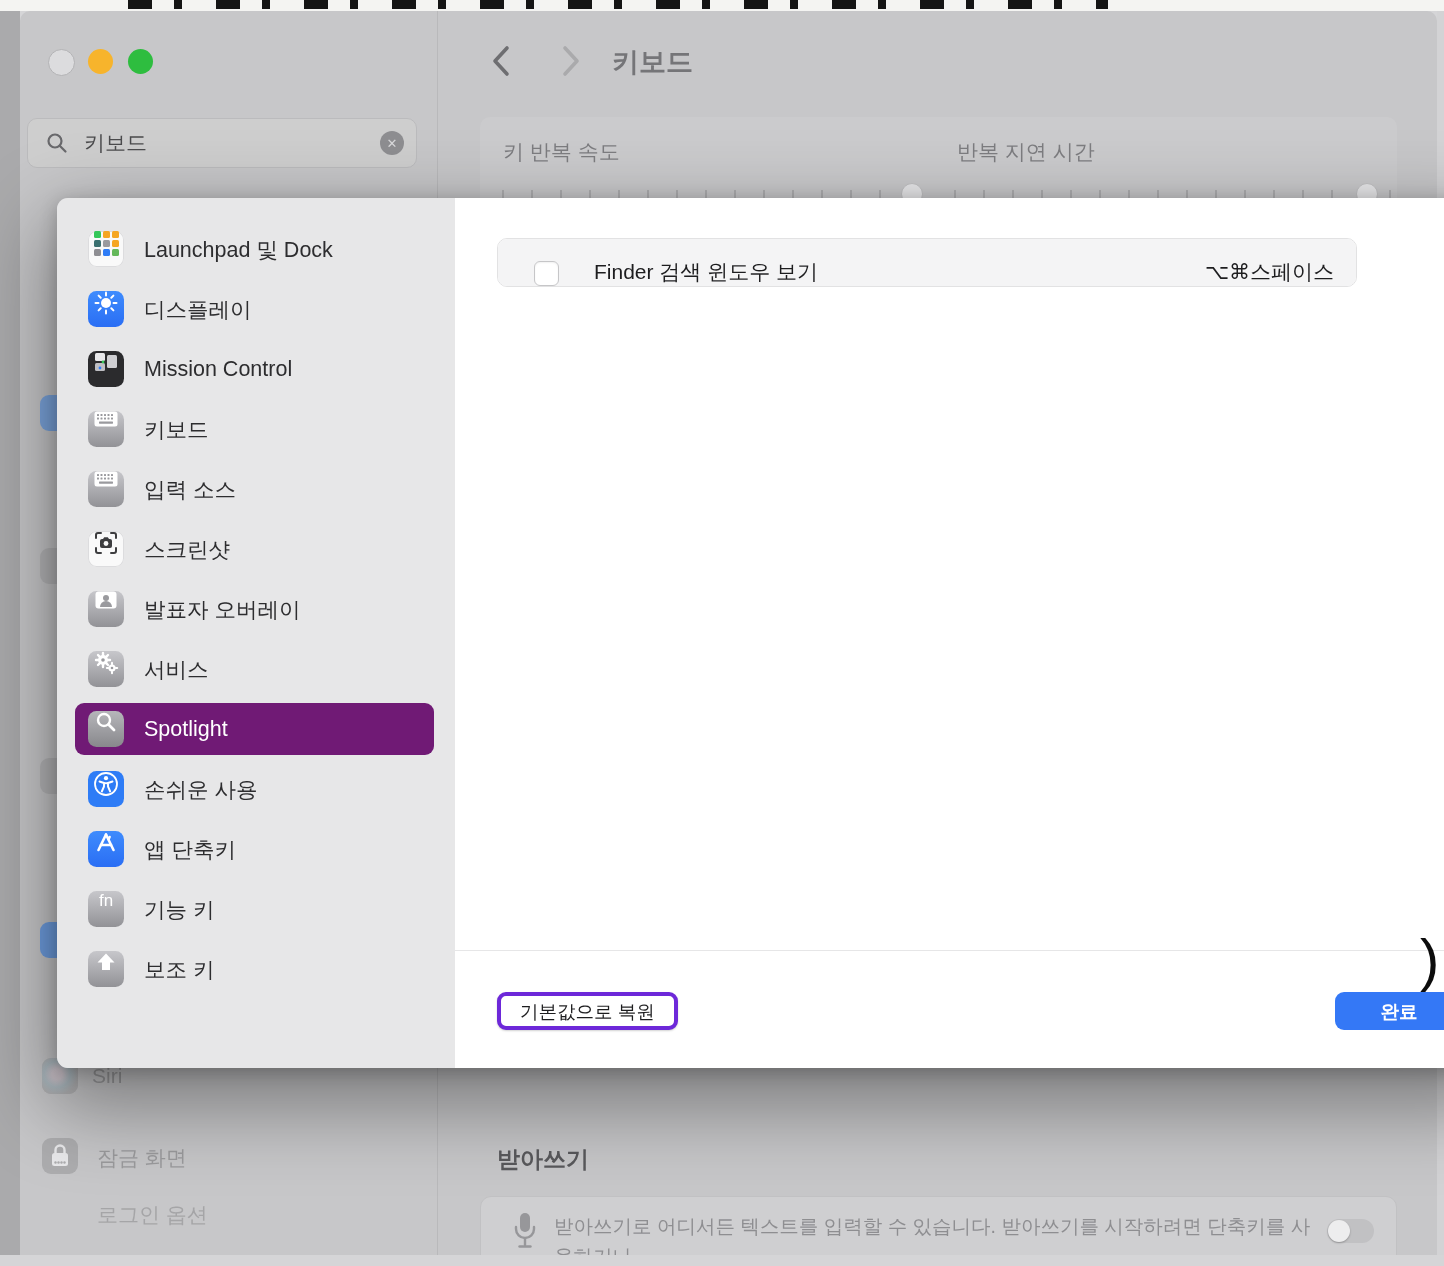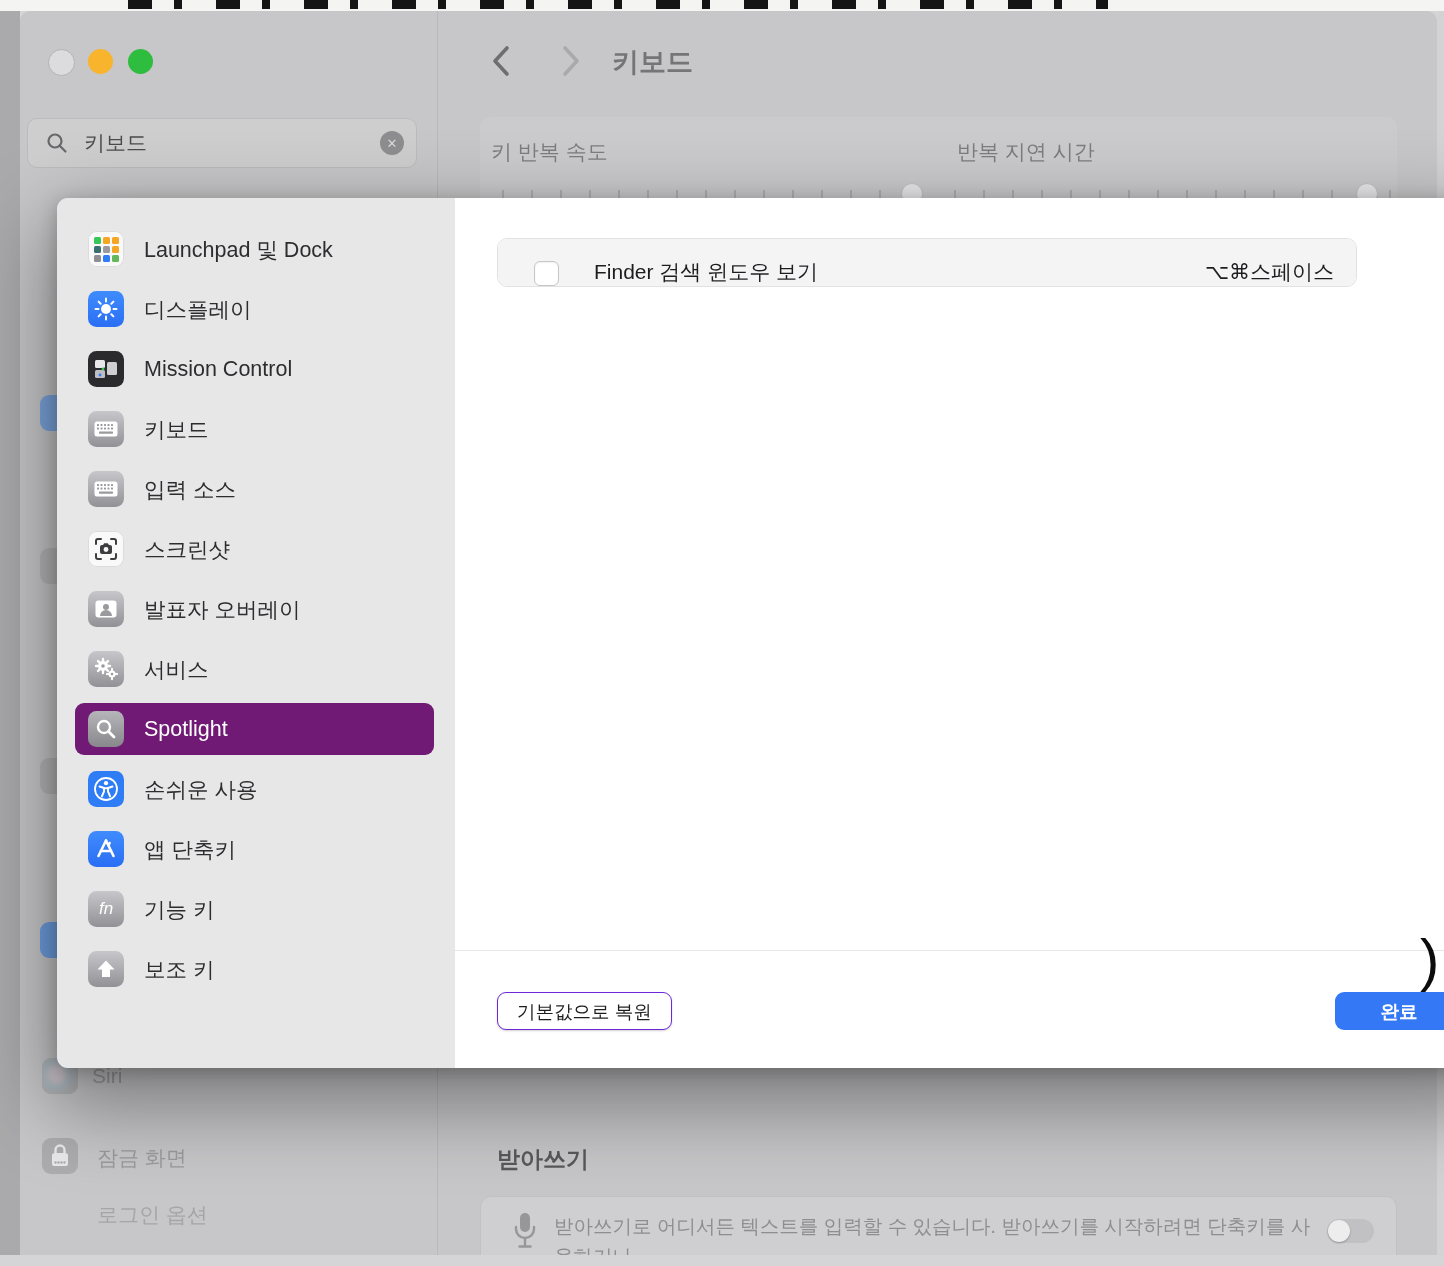--- a/index.html
+++ b/index.html
@@ -85,21 +85,21 @@
   .modal-sidebar{
     width:398px;flex:none;background:#e7e7e8;border-radius:11px 0 0 11px;
     padding-top:25px;box-sizing:border-box;
   }
   .side-item{
     height:52px;margin:0 21px 8px 18px;padding-left:13px;border-radius:9px;
     display:flex;align-items:center;gap:20px;font-size:21.5px;color:#2d2d2f;cursor:pointer;
   }
   .side-item.selected{background:#701a75;color:#ffffff;}
   .icon36{width:36px;height:36px;border-radius:8.5px;flex:none;
-    display:flex;align-items:center;justify-content:center;box-sizing:border-box;font-style:italic;}
+    display:flex;justify-content:center;box-sizing:border-box;}
   .grad-gray{background:linear-gradient(180deg,#c7c7cb,#929296);}
   .grad-blue{background:linear-gradient(180deg,#3f8cfd,#2a6ef4);}
   .white-bg{background:#f9f9f9;box-shadow:inset 0 0 0 1px #dcdcde;}
   .lp-grid{display:grid;grid-template-columns:repeat(3,7px);grid-template-rows:repeat(3,7px);gap:2px;}
   .lp-grid i{border-radius:1.5px;}
   .fn-txt{color:#fff;font-size:17px;}
 
   .modal-content{flex:1;background:#ffffff;border-radius:0 11px 11px 0;position:relative;}
   .group-box{
     position:absolute;left:42px;top:40px;width:860px;border-radius:10px;
@@ -109,21 +109,21 @@
   .sc-row{height:47px;display:flex;align-items:center;padding:0 22px 0 36px;gap:35px;}
   .sc-row.alt{background:#f4f4f5;align-items:flex-end;}
   .checkbox{width:25px;height:25px;border-radius:6px;background:#fff;flex:none;cursor:pointer;
     border:1px solid #c6c6c8;box-sizing:border-box;box-shadow:inset 0 1px 2px rgba(0,0,0,.06);}
   .sc-label{flex:1;font-size:21px;color:#1d1d1f;}
   .sc-keys{font-size:21px;color:#1d1d1f;}
 
   .footer-sep{position:absolute;left:0;top:752px;width:100%;height:1px;background:#e6e6e7;}
   .btn-restore{
     position:absolute;left:42px;top:794px;height:38px;padding:0 19px;border-radius:9px;
-    background:#fff;border:1px solid #6d28d9;box-shadow:0 1px 2px rgba(0,0,0,.18);
+    background:#fff;border:4px solid #6d28d9;box-shadow:0 1px 2px rgba(0,0,0,.18);
     font-size:18.5px;color:#1d1d1f;display:flex;align-items:center;cursor:pointer;box-sizing:border-box;
   }
   .btn-done{
     position:absolute;right:37px;top:794px;width:128px;height:38px;border-radius:9px;
     background:#3478f6;color:#fff;font-size:18.5px;font-weight:600;
     display:flex;align-items:center;justify-content:center;cursor:pointer;
   }
 </style>
 </head>
 <body>
@@ -155,21 +155,21 @@
 
   <svg class="abs nav-chevron" style="left:468px;" viewBox="0 0 26 34">
     <polyline points="19,4 7,17 19,30" fill="none" stroke="#6e6e71" stroke-width="3.6" stroke-linecap="round" stroke-linejoin="round"></polyline>
   </svg>
   <svg class="abs nav-chevron" style="left:538px;" viewBox="0 0 26 34">
     <polyline points="7,4 19,17 7,30" fill="none" stroke="#aaaaac" stroke-width="3.6" stroke-linecap="round" stroke-linejoin="round"></polyline>
   </svg>
   <div class="abs page-title">키보드</div>
 
   <div class="abs bg-panel">
-    <div class="col-label" style="left:11px;">키 반복 속도</div>
+    <div class="col-label" style="left:23px;">키 반복 속도</div>
     <div class="col-label" style="left:477px;">반복 지연 시간</div>
     <div class="ticks" style="left:22px;width:408px;"></div>
     <div class="ticks" style="left:474px;width:438px;"></div>
     <div class="slider-knob" style="left:421px;"></div>
     <div class="slider-knob" style="left:876px;"></div>
   </div>
 
   <div class="partial-icon" style="top:384px;background:#7da7e0;"></div>
   <div class="partial-icon" style="top:537px;background:#b7b7b9;"></div>
   <div class="partial-icon" style="top:747px;background:#b7b7b9;"></div>

